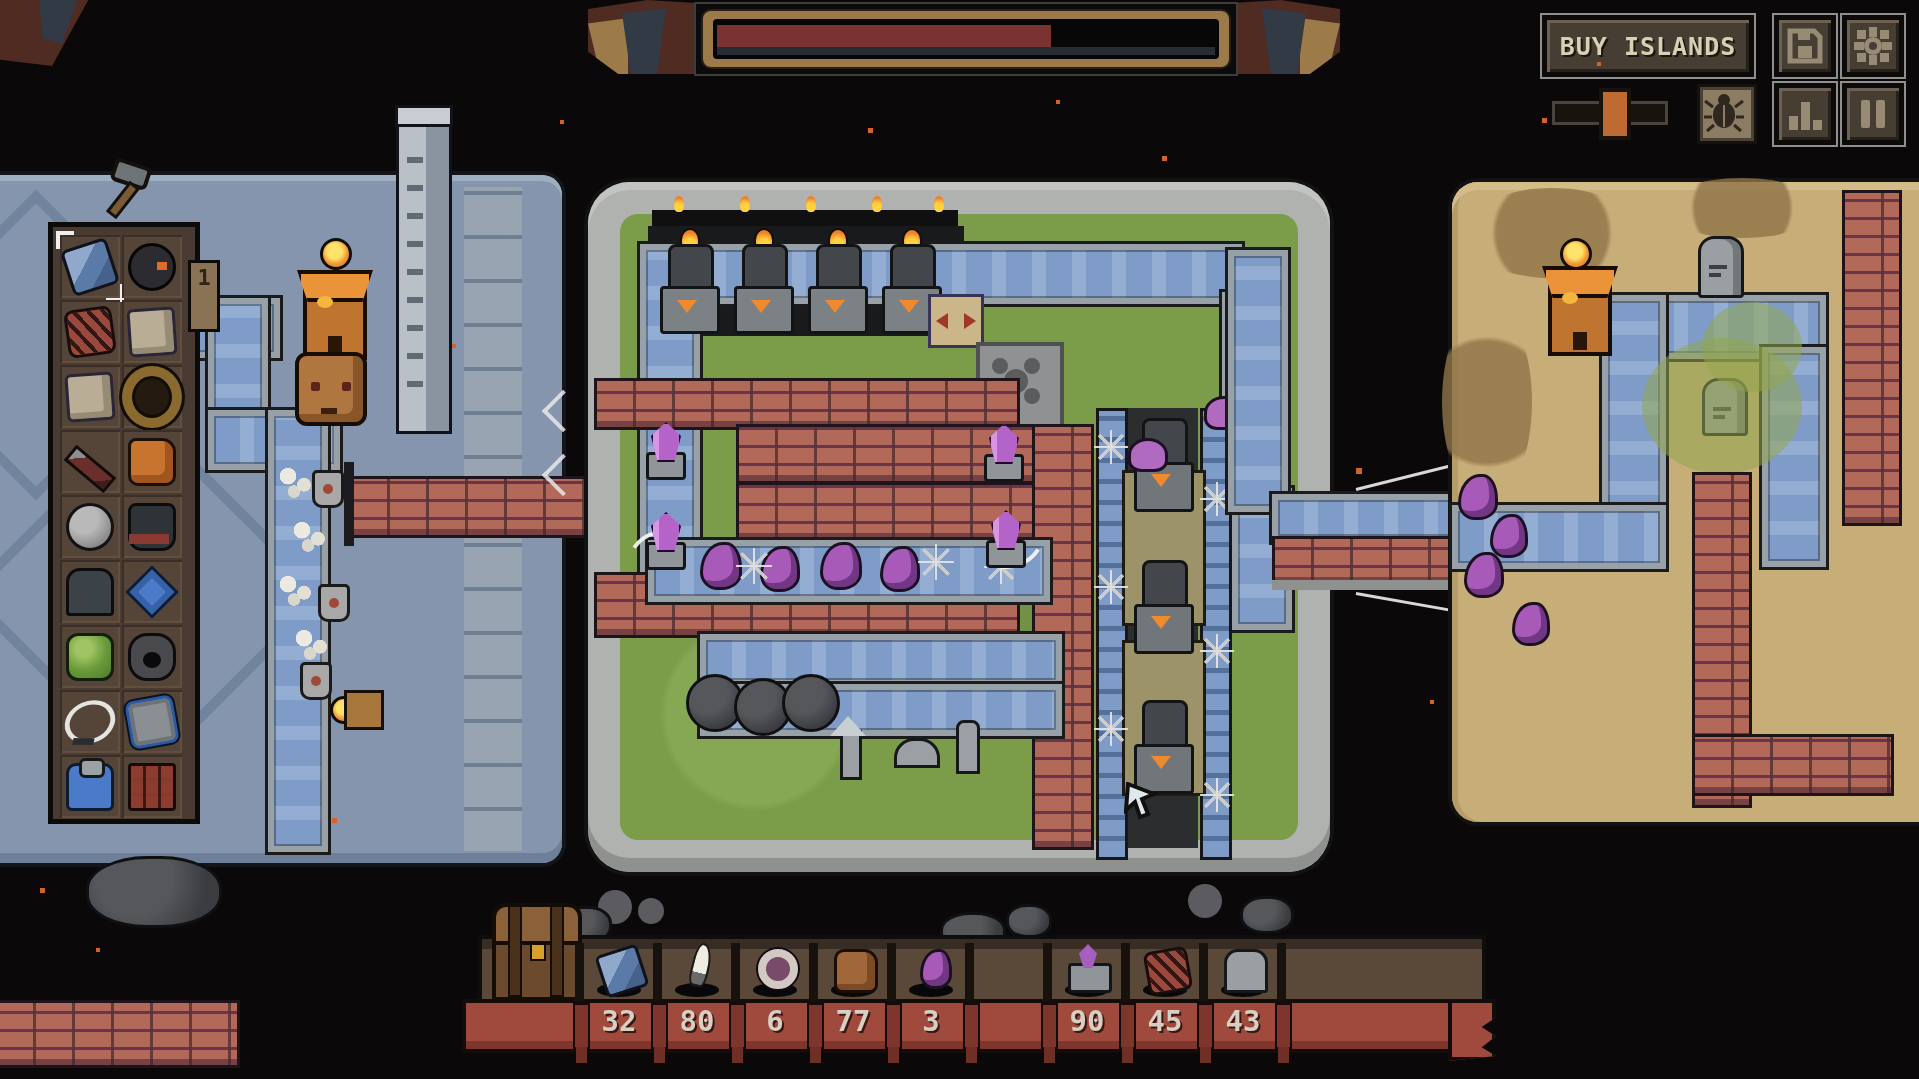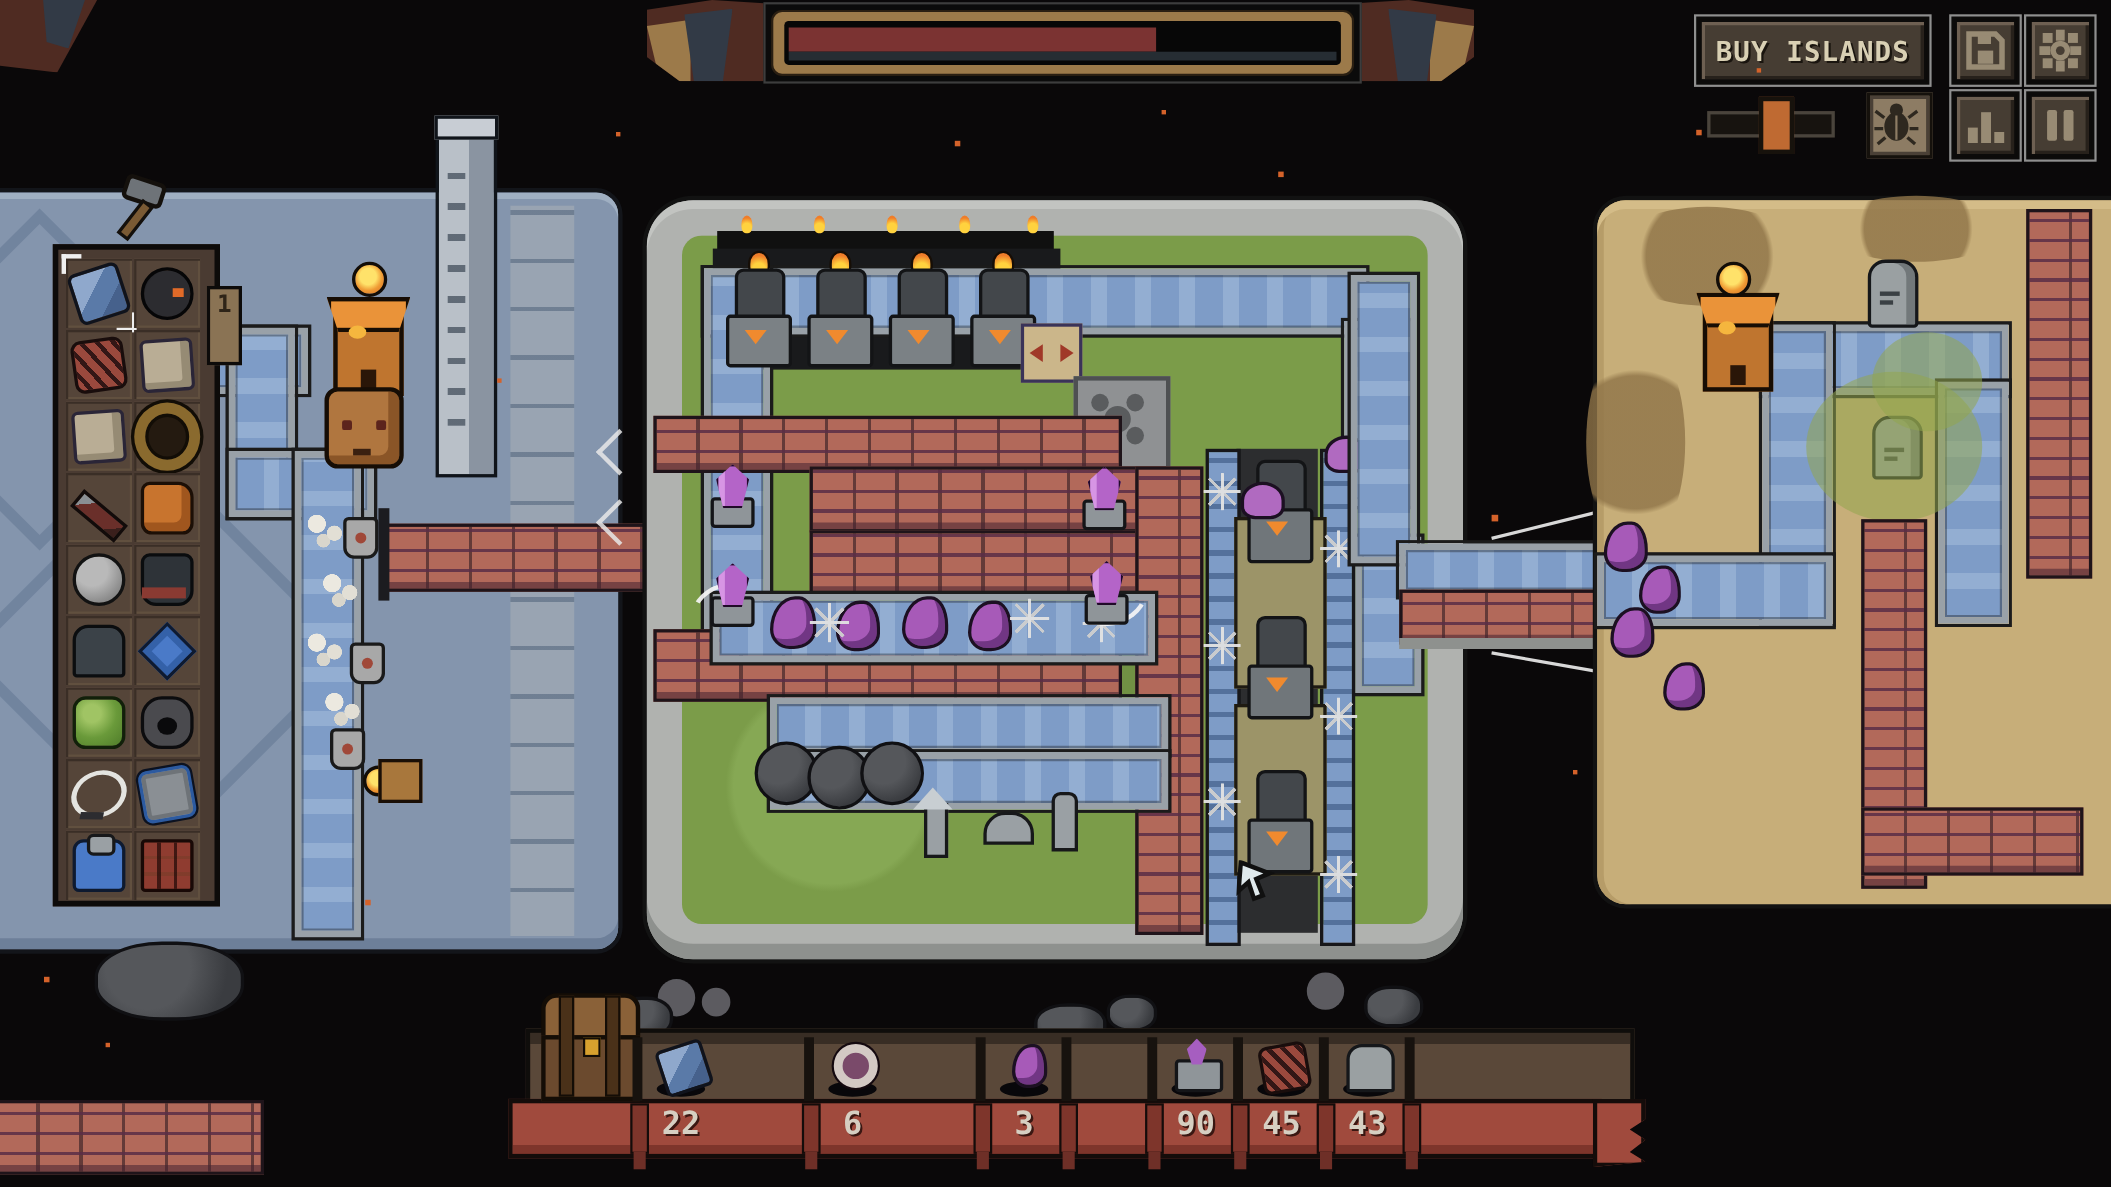--- a/index.html
+++ b/index.html
@@ -652,29 +652,45 @@
       <div class="strap2"></div>
       <div class="latch"></div>
   </div>
 
   <div class="abs rslot" style="left:580px;">
     <div class="post"></div>
       <div class="rpost"></div>
       <div class="tassel"></div>
       <div class="shadowE"></div>
     <div class="ricon r-conveyor"></div>
-    <div class="cnt">22</div>
+    <div class="cnt">32</div>
+  </div>
+  <div class="abs rslot" style="left:658px;">
+    <div class="post"></div>
+      <div class="rpost"></div>
+      <div class="tassel"></div>
+      <div class="shadowE"></div>
+    <div class="ricon r-blade"></div>
+    <div class="cnt">80</div>
   </div>
   <div class="abs rslot" style="left:736px;">
     <div class="post"></div>
       <div class="rpost"></div>
       <div class="tassel"></div>
       <div class="shadowE"></div>
     <div class="ricon r-ring"></div>
     <div class="cnt">6</div>
+  </div>
+  <div class="abs rslot" style="left:814px;">
+    <div class="post"></div>
+      <div class="rpost"></div>
+      <div class="tassel"></div>
+      <div class="shadowE"></div>
+    <div class="ricon r-critter"></div>
+    <div class="cnt">77</div>
   </div>
   <div class="abs rslot" style="left:892px;">
     <div class="post"></div>
       <div class="rpost"></div>
       <div class="tassel"></div>
       <div class="shadowE"></div>
     <div class="ricon tent r-tent"></div>
     <div class="cnt">3</div>
   </div>
   <div class="abs rslot" style="left:970px;">

